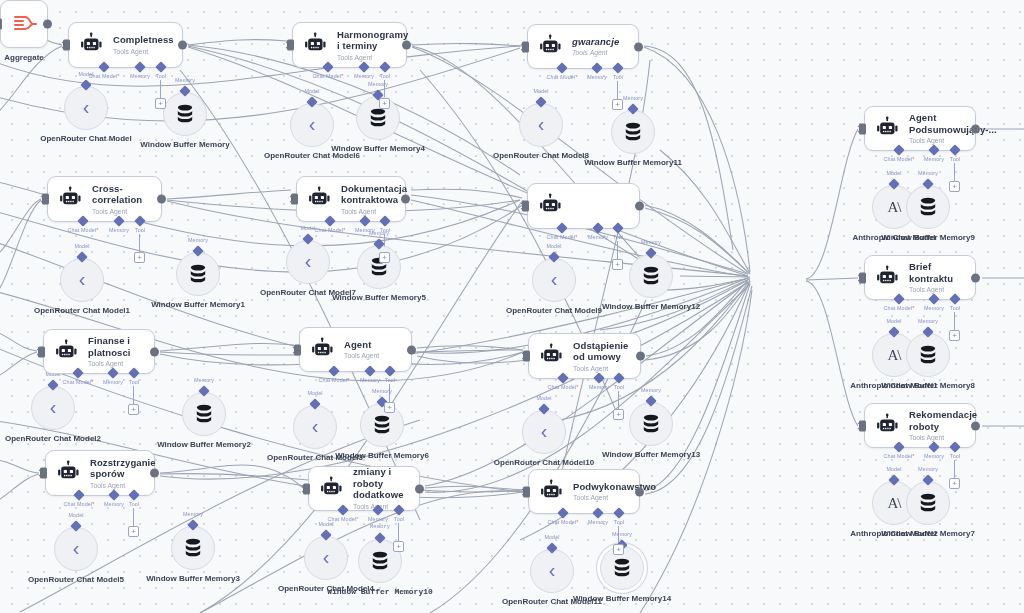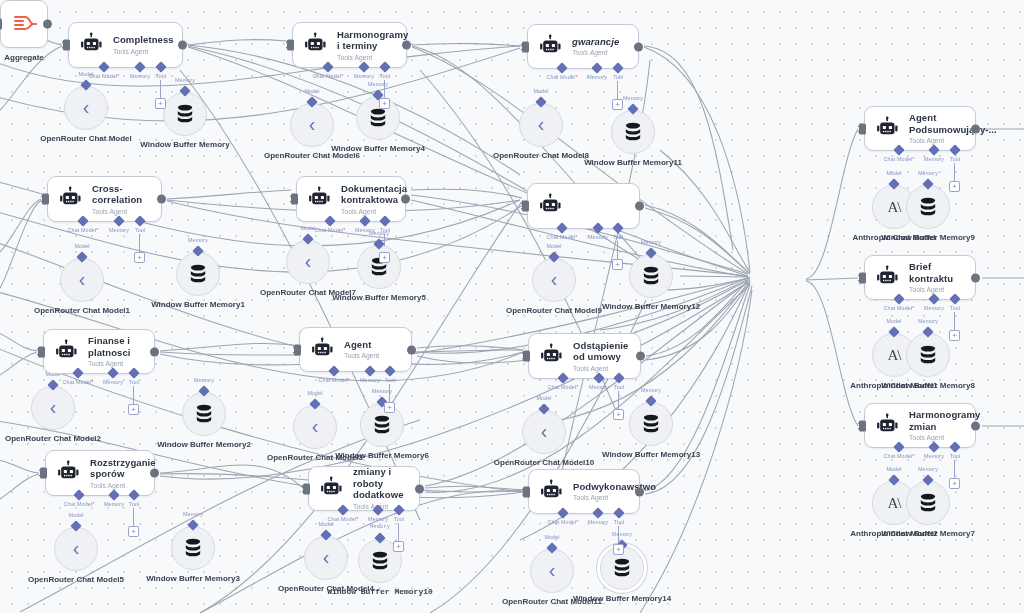--- a/index.html
+++ b/index.html
@@ -649,21 +649,21 @@
     <g fill="#ffffff">
       <rect x="9" y="11.4" width="3.6" height="3.6" rx="0.7"></rect>
       <rect x="16" y="11.4" width="3.6" height="3.6" rx="0.7"></rect>
       <rect x="9.2" y="17" width="1.5" height="1.8" rx="0.4"></rect>
       <rect x="11.7" y="17" width="1.5" height="1.8" rx="0.4"></rect>
       <rect x="14.2" y="17" width="1.5" height="1.8" rx="0.4"></rect>
       <rect x="16.7" y="17" width="1.5" height="1.8" rx="0.4"></rect>
     </g>
   </svg>
         <span class="txt">
-       <span class="title">Harmonogramy zmian</span>
+       <span class="title">Rekomendacje roboty</span>
        <span class="sub">Tools Agent</span>
      </span>
         <span class="subport" style="left:30px"></span>
         <span class="subport-label" style="left:34px;top:49px">Chat Model<span class="req">*</span></span>
         <span class="subport" style="left:65px"></span>
         <span class="subport-label" style="left:69px;top:49px">Memory</span>
         <span class="subport" style="left:86px"></span>
         <span class="subport-label" style="left:90px;top:49px">Tool</span>
       </div>
     </div>

